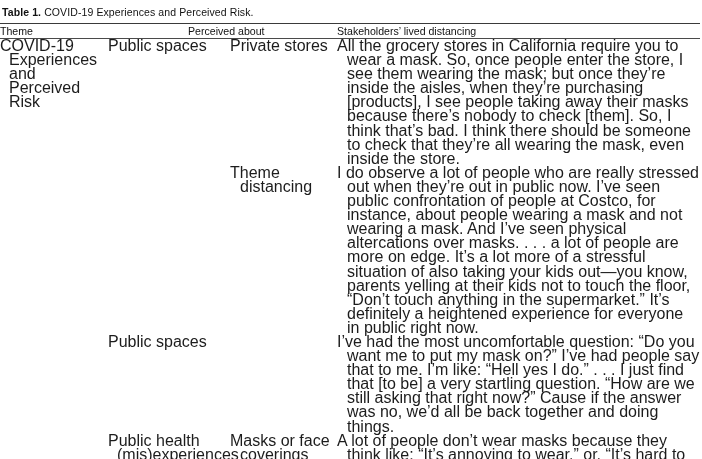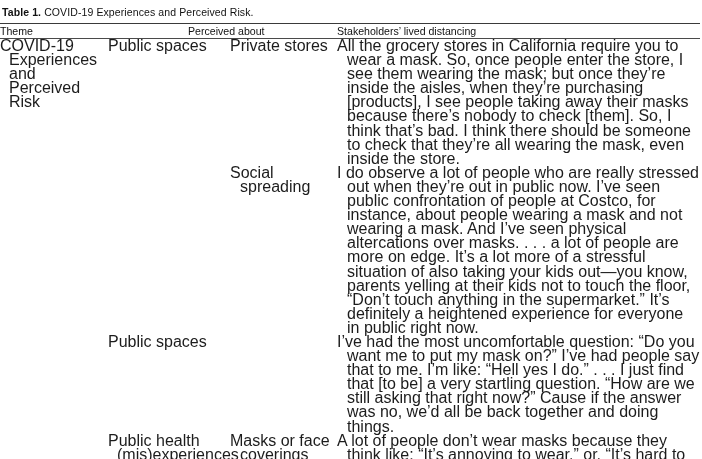--- a/index.html
+++ b/index.html
@@ -170,21 +170,21 @@
         <td class="cell sub-cell">
           <div class="hang-sub">Private stores</div>
         </td>
         <td class="cell quote-cell">
           <p class="quote-p">All the grocery stores in California require you to wear a mask. So, once people enter the store, I see them wearing the mask; but once they’re inside the aisles, when they’re purchasing [products], I see people taking away their masks because there’s nobody to check [them]. So, I think that’s bad. I think there should be someone to check that they’re all wearing the mask, even inside the store.</p>
         </td>
       </tr>
 
       <tr>
         <td class="cell sub-cell">
-          <div class="hang-sub">Social spreading</div>
+          <div class="hang-sub">Theme distancing</div>
         </td>
         <td class="cell quote-cell">
           <p class="quote-p">I do observe a lot of people who are really stressed out when they’re out in public now. I’ve seen public confrontation of people at Costco, for instance, about people wearing a mask and not wearing a mask. And I’ve seen physical altercations over masks. . . . a lot of people are more on edge. It’s a lot more of a stressful situation of also taking your kids out—you know, parents yelling at their kids not to touch the floor, “Don’t touch anything in the supermarket.” It’s definitely a heightened experience for everyone in public right now.</p>
         </td>
       </tr>
 
       <tr>
         <td class="cell risk-cell">
           <div class="hang">Public spaces</div>
         </td>

